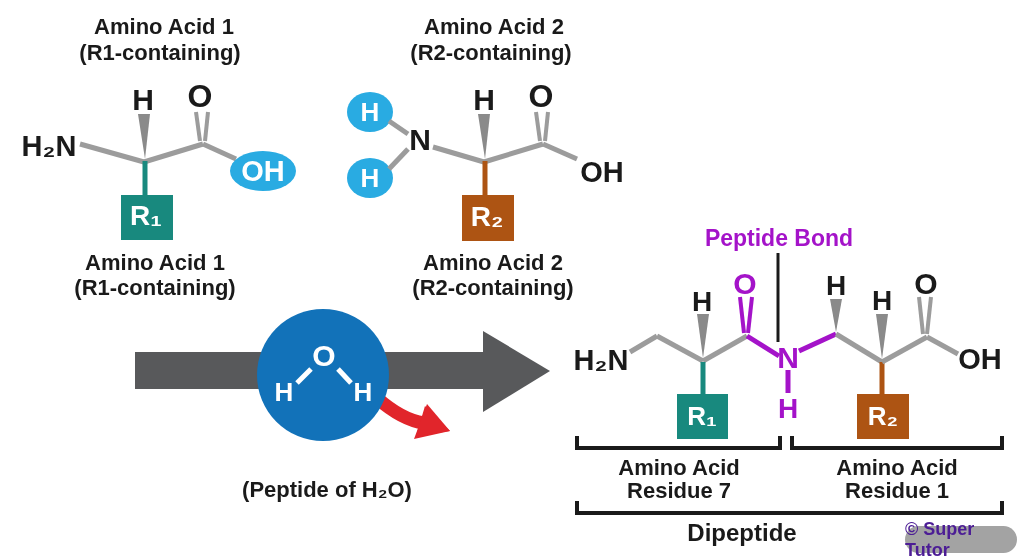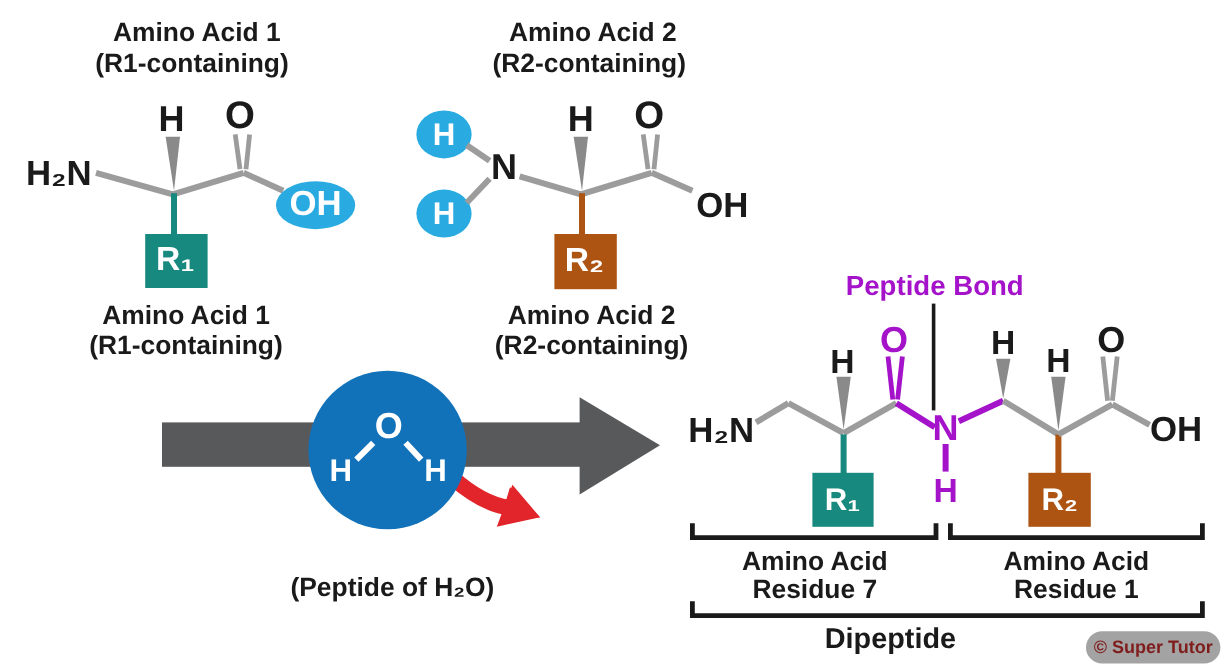--- a/index.html
+++ b/index.html
@@ -14,21 +14,21 @@
   }
   .s22{font-size:22px}.s23{font-size:23px}.s24{font-size:24px}
   .s26{font-size:26px}.s28{font-size:28px}.s29{font-size:29px}
   .s30{font-size:30px}.s32{font-size:32px}
   .white{color:#ffffff}
   .magenta{color:#a413c9}
   #watermark{
     position:absolute;left:905px;top:526px;width:112px;height:27px;
     background:#a3a3a3;border-radius:14px;display:flex;align-items:center;justify-content:center;
   }
-  #watermark span{font-size:15px;font-weight:bold;color:#7f1d1d;}
+  #watermark span{font-size:18px;font-weight:bold;color:#4c1d95;}
 </style>
 </head>
 <body>
 
 <div id="canvas">
 
   <svg width="1024" height="559" viewBox="0 0 1024 559">
 
     <g>
       <line x1="80" y1="144" x2="144" y2="162" stroke="#9c9c9c" stroke-width="5"></line>

